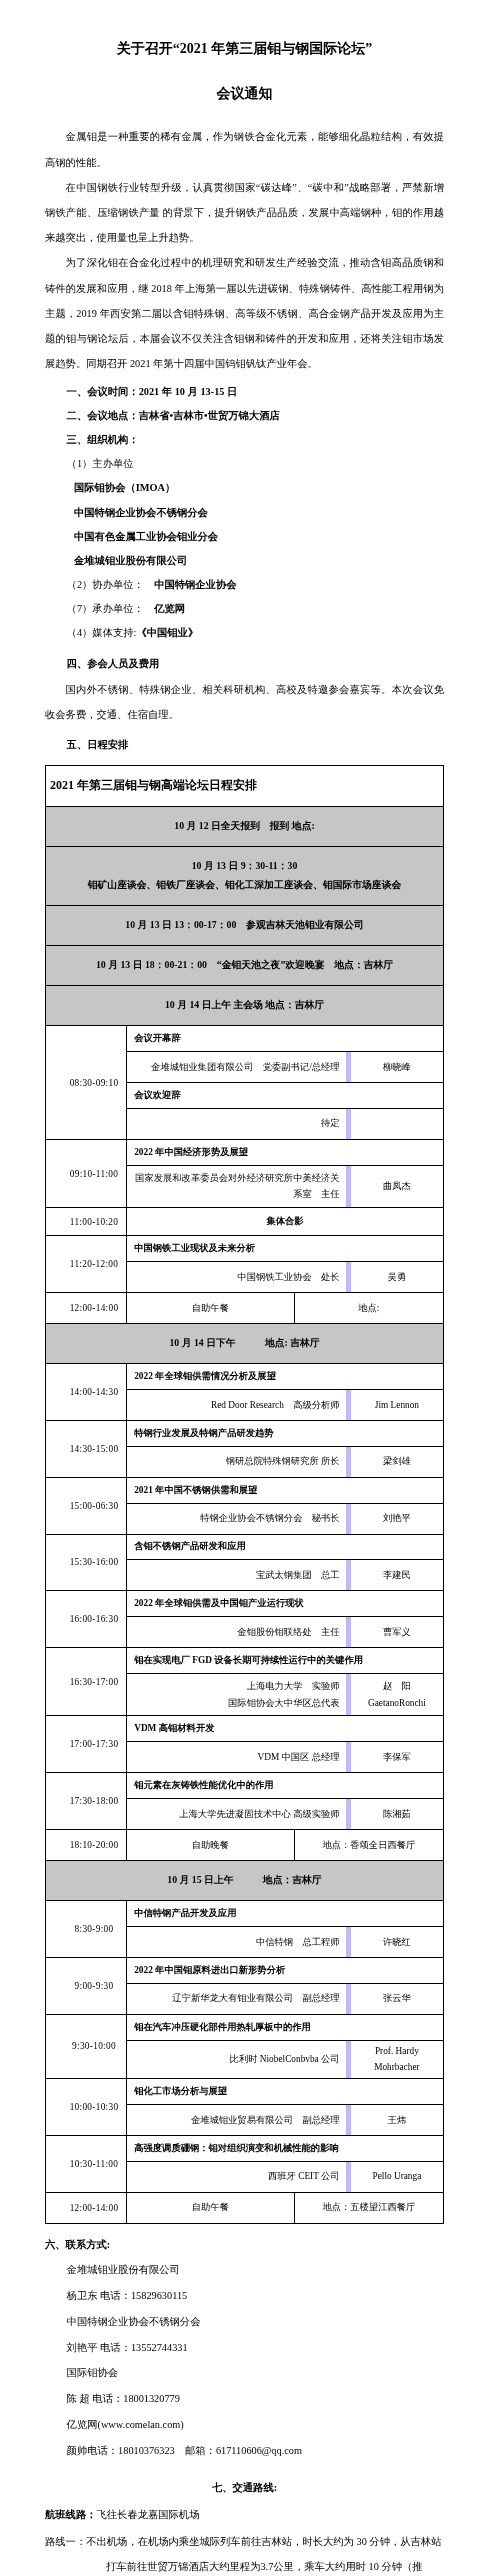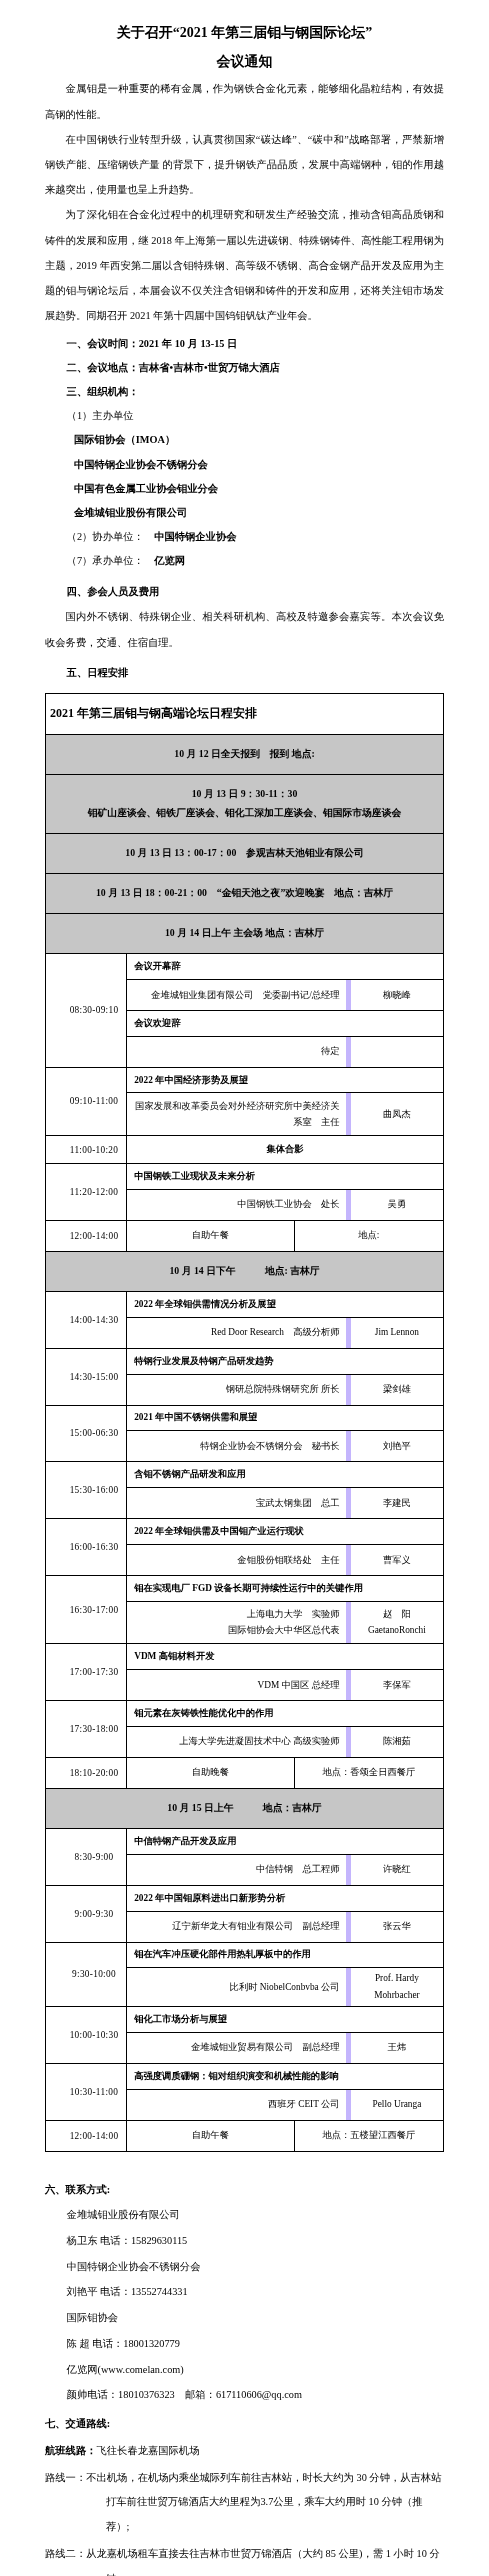--- a/index.html
+++ b/index.html
@@ -1,18 +1,18 @@
 <!DOCTYPE html>
 <html style="font-size:8.2px"><head>
 <meta charset="utf-8">
 <style>
   html,body{margin:0;padding:0;background:#ffffff;}
   body{font-family:"Liberation Serif","DejaVu Serif",serif;color:#000;}
   .page{width:489px;min-height:3091px;margin:0 auto;background:#fff;box-sizing:border-box;padding:17.5px 45px 31px 45px;}
-  .doc-title{font-size:14px;font-weight:bold;text-align:center;margin:0;line-height:2.1;}
+  .doc-title{font-size:14px;font-weight:bold;text-align:center;margin:16px;line-height:2.1;}
   .para{font-size:10.3px;line-height:2.45;text-align:justify;text-indent:2em;margin:0;}
   .info-block{margin-top:3.1px;}
   .doc-line{font-size:10.3px;line-height:2.35;padding-left:21.6px;}
   .bold{font-weight:bold;}
   .host-line{font-size:10.3px;font-weight:bold;line-height:2.35;padding-left:29px;}
   .sec-heading{font-size:10.3px;font-weight:bold;line-height:2.5;margin-top:5.2px;}
   .sec-heading.indented{padding-left:21.6px;}
 
   
   .schedule{border:1.5px solid #000;margin-top:7.2px;font-size:9.3px;}
@@ -62,20 +62,23 @@
         <div class="host-line">中国特钢企业协会不锈钢分会</div>
         <div class="host-line">中国有色金属工业协会钼业分会</div>
         <div class="host-line">金堆城钼业股份有限公司</div>
       </div>
     <div class="doc-line">
       <span>（2）协办单位：</span>　<span class="bold">中国特钢企业协会</span>
     </div>
     <div class="doc-line">
       <span>（7）承办单位：</span>　<span class="bold">亿览网</span>
     </div>
+    <div class="doc-line">
+      <span>（4）媒体支持:</span><span class="bold">《中国钼业》</span>
+    </div>
   </div>
 
   <div class="sec-heading indented">四、参会人员及费用</div>
   <div class="para">国内外不锈钢、特殊钢企业、相关科研机构、高校及特邀参会嘉宾等。本次会议免收会务费，交通、住宿自理。</div>
 
   <div class="sec-heading indented">五、日程安排</div>
 
   <div class="schedule">
     <div class="sch-tabletitle">2021 年第三届钼与钢高端论坛日程安排</div>
     <div id="schedule-rows">
@@ -351,33 +354,33 @@
           </div>
         </div>
         <div class="sch-row">
           <div class="sch-time">12:00-14:00</div>
           <div class="sch-split-left">自助午餐</div>
           <div class="sch-split-right">地点：五楼望江西餐厅</div>
         </div>
       </div>
   </div>
 
-  <div class="sec-heading" style="margin-top:25px;">六、联系方式:</div>
+  <div class="sec-heading" style="margin-top:8px;">六、联系方式:</div>
   <div id="contact-lines">
       <div class="contact-line">金堆城钼业股份有限公司</div>
       <div class="contact-line">杨卫东 电话：15829630115</div>
       <div class="contact-line">中国特钢企业协会不锈钢分会</div>
       <div class="contact-line">刘艳平 电话：13552744331</div>
       <div class="contact-line">国际钼协会</div>
       <div class="contact-line">陈 超 电话：18001320779</div>
       <div class="contact-line">亿览网(www.comelan.com)</div>
       <div class="contact-line">颜帅电话：18010376323　邮箱：617110606@qq.com</div>
     </div>
 
-  <div class="sec-heading" style="margin-top:3px;">七、交通路线:</div>
+  <div class="sec-heading" style="margin-top:12px;text-align:center;">七、交通路线:</div>
   <div id="transport-lines">
       <div class="trans-line"><span class="bold">航班线路：</span><span>飞往长春龙嘉国际机场</span></div>
       <div class="trans-line"><span>路线一：</span><span>不出机场，在机场内乘坐城际列车前往吉林站，时长大约为 30 分钟，从吉林站打车前往世贸万锦酒店大约里程为3.7公里，乘车大约用时 10 分钟（推荐）;</span></div>
       <div class="trans-line"><span>路线二：</span><span>从龙嘉机场租车直接去往吉林市世贸万锦酒店（大约 85 公里)，需 1 小时 10 分钟。</span></div>
     </div>
 
 </div>
 
 
 </body></html>

